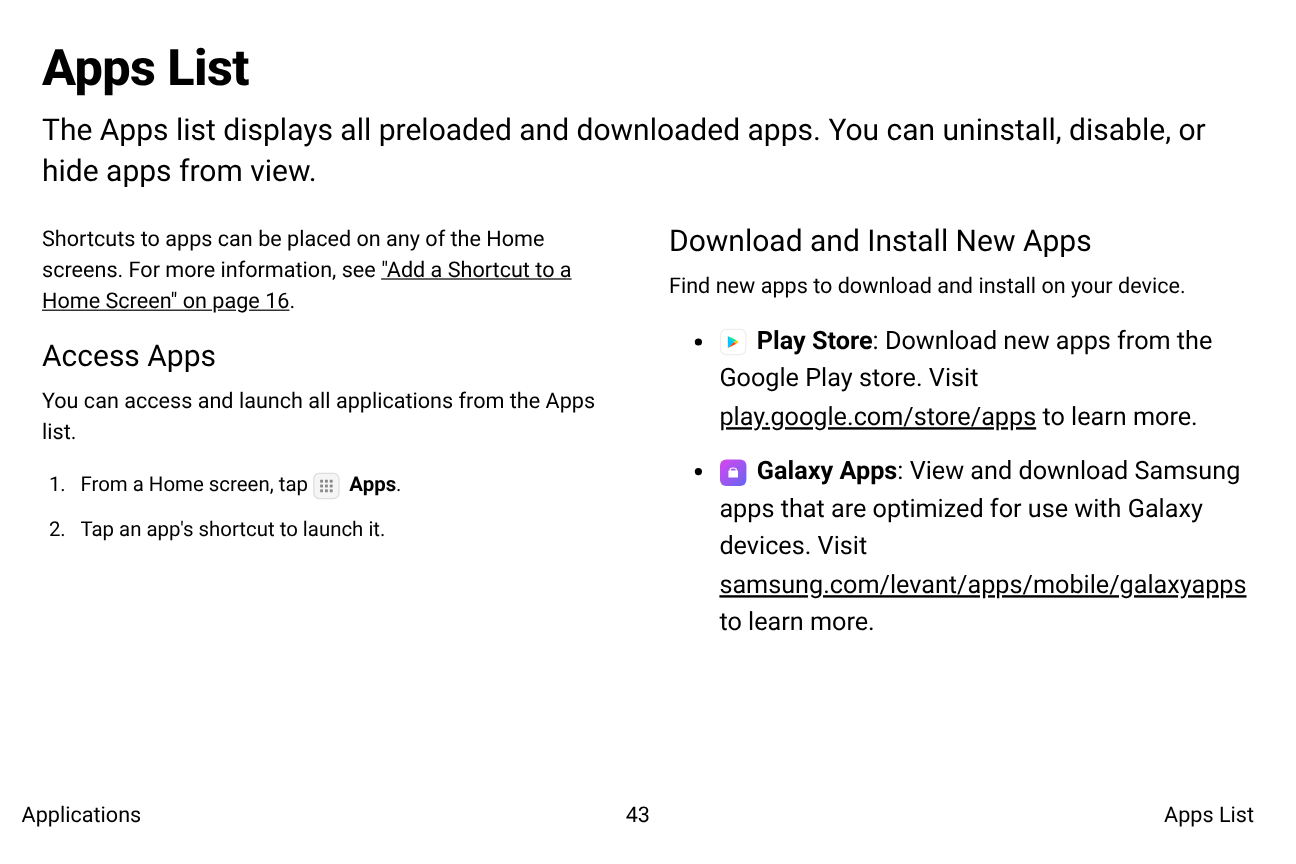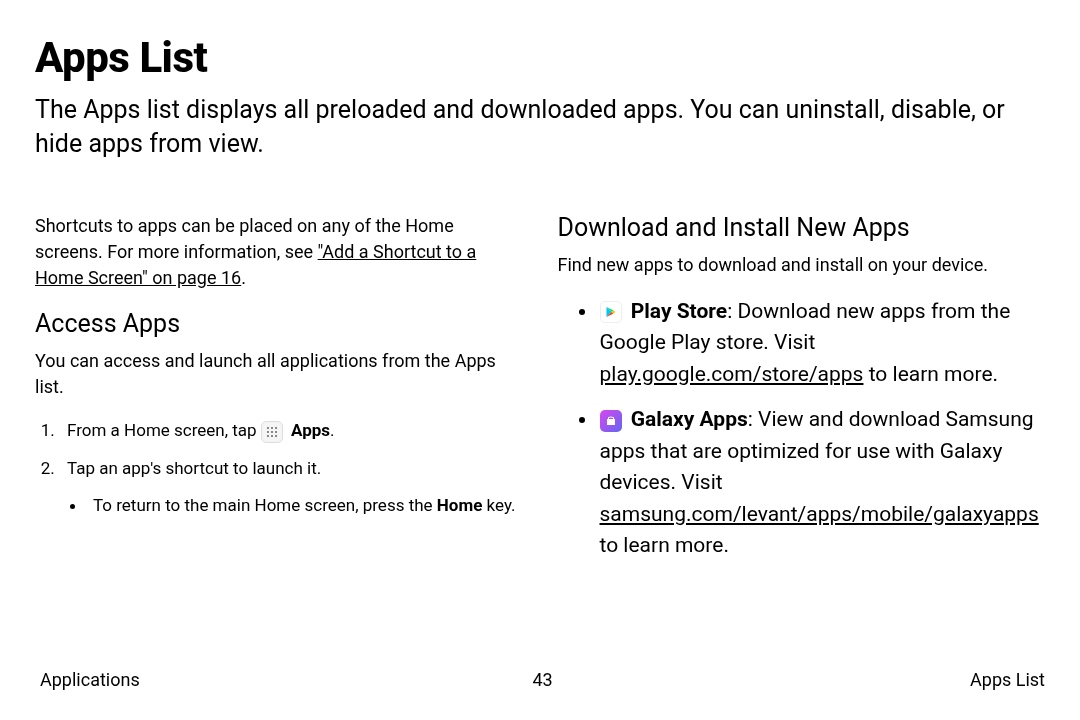--- a/index.html
+++ b/index.html
@@ -27,21 +27,20 @@
       font-weight: 400;
       line-height: 1.35;
       margin-bottom: 26px;
     }
     .columns {
       display: flex;
       gap: 35px;
     }
     .column {
       flex: 1;
-      margin-top: 26px;
     }
     .paragraph {
       font-size: 18px;
       line-height: 1.45;
       margin-bottom: 18px;
     }
     .section-heading {
       font-size: 25px;
       font-weight: 400;
       margin-bottom: 10px;
@@ -106,21 +105,21 @@
     }
     .galaxy-icon {
       background: linear-gradient(135deg, #d946ef, #6366f1);
     }
     .bold {
       font-weight: 700;
     }
     .footer {
       position: absolute;
       bottom: 30px;
-      left: 40px;
+      left: 18px;
       right: 35px;
       display: flex;
       justify-content: space-between;
       font-size: 18px;
     }
     .footer-center {
       position: absolute;
       left: 50%;
       transform: translateX(-50%);
     }
@@ -141,25 +140,20 @@
     <h2 class="section-heading">Access Apps</h2>
 
     <p class="paragraph">You can access and launch all applications from the Apps list.</p>
 
     <ol class="steps">
       <li>
         <span>From a Home screen, tap </span><span class="app-icon apps-icon"></span> <span class="bold">Apps</span><span>.</span>
       </li>
       <li>
         <span>Tap an app's shortcut to launch it.</span>
-        <ul class="sub-bullets">
-          <li>
-            <span>To return to the main Home screen, press the </span><span class="bold">Home</span><span> key.</span>
-          </li>
-        </ul>
       </li>
     </ol>
   </div>
 
   <div class="column">
     <h2 class="section-heading">Download and Install New Apps</h2>
 
     <p class="paragraph">Find new apps to download and install on your device.</p>
 
     <ul class="bullet-list">

